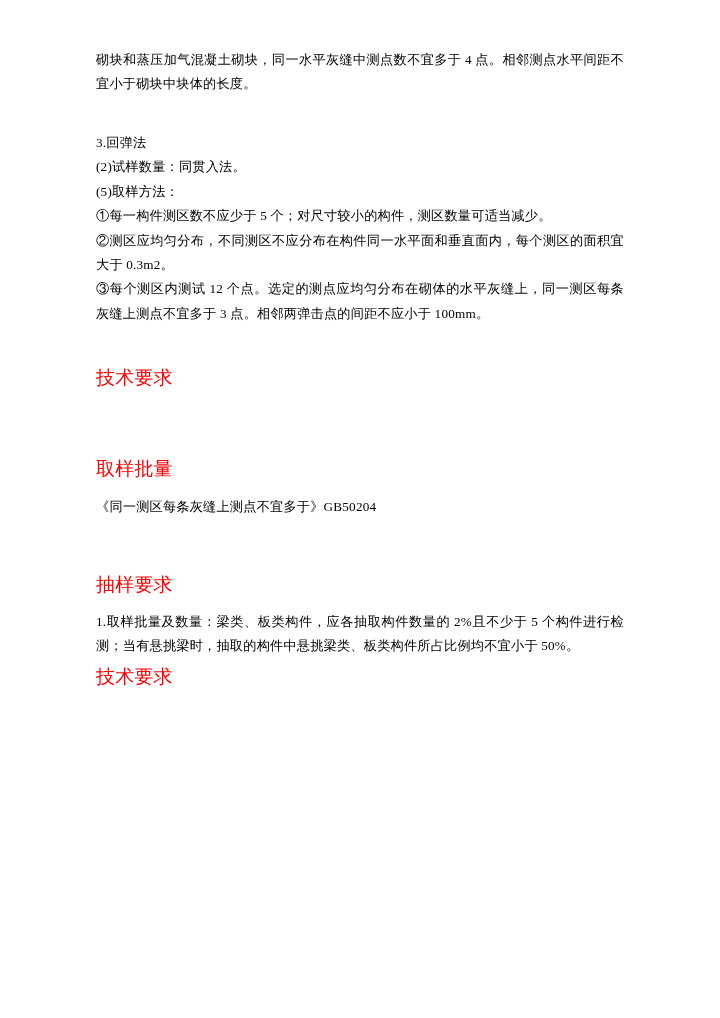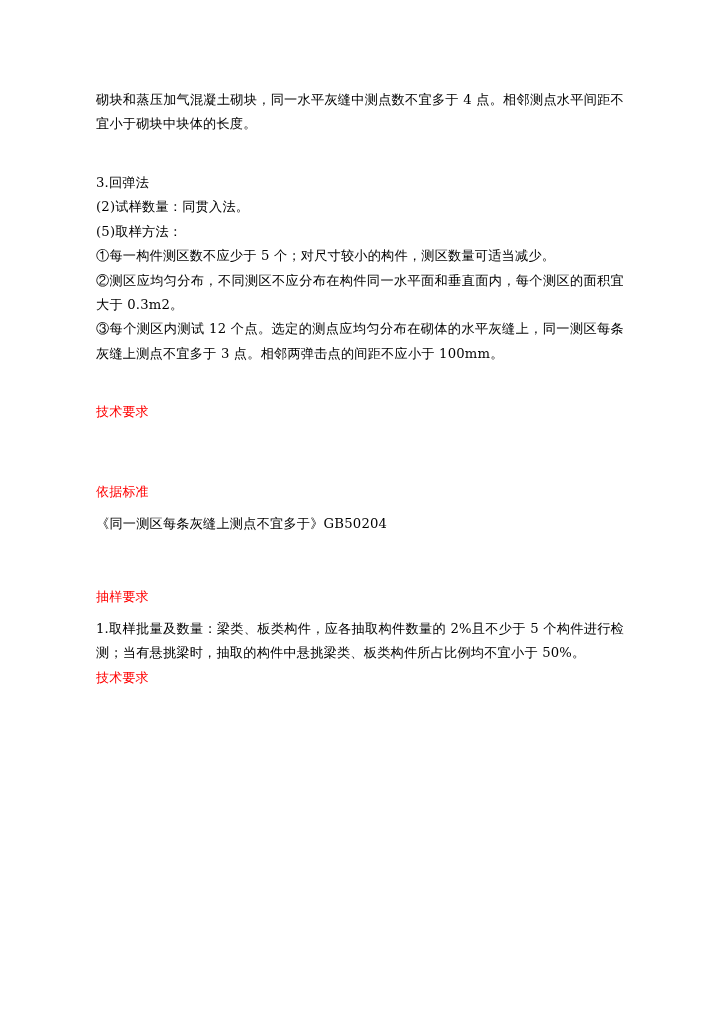--- a/index.html
+++ b/index.html
@@ -12,36 +12,37 @@
     height: 1018px;
     font-family: "DejaVu Serif", "Liberation Serif", serif;
     color: #000000;
     position: relative;
     overflow: hidden;
   }
   .page {
     box-sizing: border-box;
     width: 720px;
     height: 1018px;
-    padding: 88px 96px 0 96px;
+    padding: 48px 96px 0 96px;
     background: #ffffff;
+    font-family: Liberation Serif, serif;
   }
   .para {
     font-size: 13.2px;
     line-height: 1.85;
     margin: 0;
     text-align: justify;
     letter-spacing: 0.2px;
   }
   .gap-lg { height: 34px; }
   .gap-sm { height: 8px; }
   .gap-xl { height: 48px; }
   .section-head {
     color: #ff0000;
-    font-size: 13px;
+    font-size: 19px;
     line-height: 1.85;
     margin: 0;
     letter-spacing: 0.2px;
   }
 </style>
 </head>
 <body>
 
 <div class="page">
 
@@ -56,21 +57,21 @@
   <p class="para">②测区应均匀分布，不同测区不应分布在构件同一水平面和垂直面内，每个测区的面积宜大于 0.3m2。</p>
   <p class="para">③每个测区内测试 12 个点。选定的测点应均匀分布在砌体的水平灰缝上，同一测区每条灰缝上测点不宜多于 3 点。相邻两弹击点的间距不应小于 100mm。</p>
 
   <div class="gap-lg"></div>
 
   <p class="section-head">技术要求</p>
   <div class="gap-sm"></div>
 
   <div class="gap-xl"></div>
 
-  <p class="section-head">依据标准</p>
+  <p class="section-head">取样批量</p>
   <div class="gap-sm"></div>
   <p class="para">《同一测区每条灰缝上测点不宜多于》GB50204</p>
 
   <div class="gap-xl"></div>
 
   <p class="section-head">抽样要求</p>
   <div class="gap-sm"></div>
   <p class="para">1.取样批量及数量：梁类、板类构件，应各抽取构件数量的 2%且不少于 5 个构件进行检测；当有悬挑梁时，抽取的构件中悬挑梁类、板类构件所占比例均不宜小于 50%。</p>
 
   <p class="section-head">技术要求</p>

